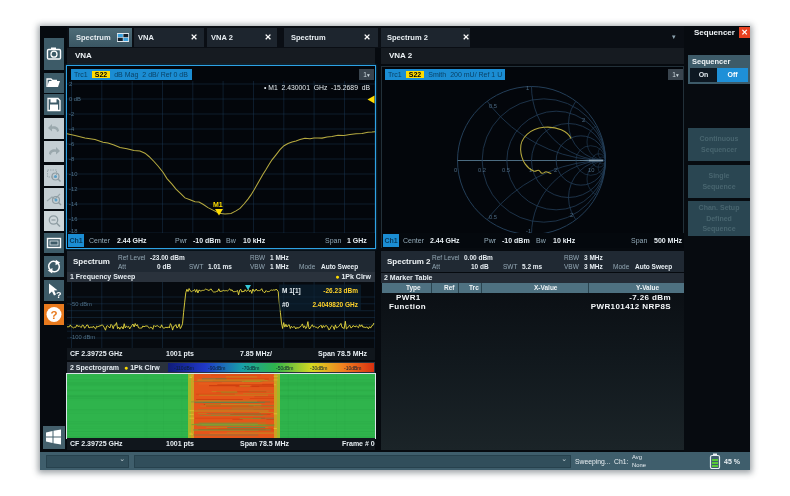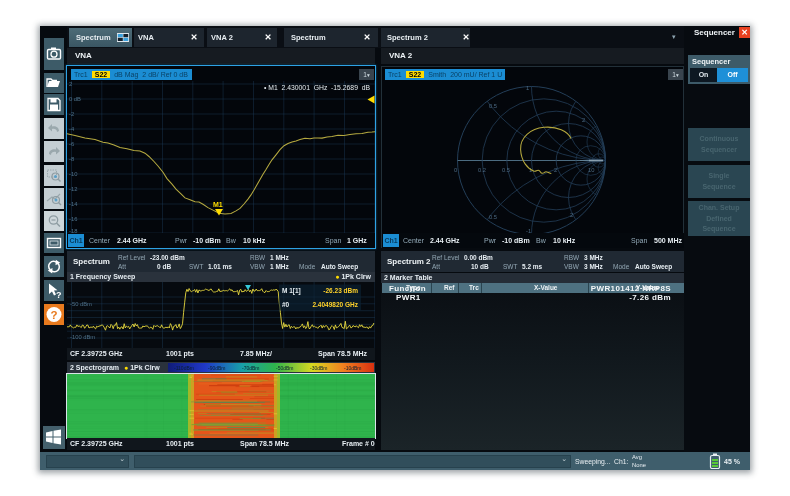--- a/index.html
+++ b/index.html
@@ -460,21 +460,21 @@
     <span class="a" style="left:76px;top:0;width:1px;height:10px;background:#2a4450"></span>
     <span class="a" style="left:99px;top:0;width:1px;height:10px;background:#2a4450"></span>
     <span class="a" style="left:206px;top:0;width:1px;height:10px;background:#2a4450"></span>
     <span class="a" style="left:24px;top:0;width:0;height:10px;line-height:10px;font-size:6.5px;font-weight:bold;color:#eef3f6;white-space:nowrap;transform:translateX(-50%)">Type</span>
     <span class="a" style="left:62px;top:0;width:0;height:10px;line-height:10px;font-size:6.5px;font-weight:bold;color:#eef3f6;white-space:nowrap;transform:translateX(-50%)">Ref</span>
     <span class="a" style="left:87px;top:0;width:0;height:10px;line-height:10px;font-size:6.5px;font-weight:bold;color:#eef3f6;white-space:nowrap;transform:translateX(-50%)">Trc</span>
     <span class="a" style="left:152px;top:0;width:0;height:10px;line-height:10px;font-size:6.5px;font-weight:bold;color:#eef3f6;white-space:nowrap;transform:translateX(-50%)">X-Value</span>
     <span class="a" style="left:254px;top:0;width:0;height:10px;line-height:10px;font-size:6.5px;font-weight:bold;color:#eef3f6;white-space:nowrap;transform:translateX(-50%)">Y-Value</span>
   </div>
 <div class="a" style="left:382px;top:293px;width:302px;height:9px;color:#f4f7f9;font-size:8px;font-weight:bold;line-height:9px;letter-spacing:0.4px"><span style="padding-left:14px">PWR1</span><span class="a" style="right:13px">-7.26 dBm</span></div>
-<div class="a" style="left:382px;top:284px;width:302px;height:9px;color:#f4f7f9;font-size:8px;font-weight:bold;line-height:9px;letter-spacing:0.4px"><span style="padding-left:7px">Function</span><span class="a" style="right:13px">PWR101412 NRP8S</span></div>
+<div class="a" style="left:382px;top:302px;width:302px;height:9px;color:#f4f7f9;font-size:8px;font-weight:bold;line-height:9px;letter-spacing:0.4px"><span style="padding-left:7px">Function</span><span class="a" style="right:13px">PWR101412 NRP8S</span></div>
 <div class="a" style="left:684px;top:26px;width:66px;height:426px;background:#070b10"></div>
 <div class="a" style="left:694px;top:28px;color:#eef3f6;font-size:8px;font-weight:bold">Sequencer</div>
 <div class="a" style="left:739px;top:27px;width:11px;height:11px;background:#e8401f;color:#fff;font-size:8px;font-weight:bold;text-align:center;line-height:11px">✕</div>
 <div class="a" style="left:688px;top:55px;width:62px;height:29px;background:#3d5b69"></div>
 <div class="a" style="left:692px;top:57px;color:#eef3f6;font-size:7.5px;font-weight:bold">Sequencer</div>
 <div class="a" style="left:690px;top:68px;width:27px;height:14px;background:#0d1822;color:#dfe7ec;font-size:7px;font-weight:bold;text-align:center;line-height:14px">On</div>
 <div class="a" style="left:717px;top:68px;width:31px;height:14px;background:#1e90d8;color:#fff;font-size:7px;font-weight:bold;text-align:center;line-height:14px">Off</div>
 <div class="a seqbtn" style="top:128px;height:33px;line-height:11px;padding-top:5px">Continuous<br>Sequencer</div>
 <div class="a seqbtn" style="top:165px;height:33px;line-height:11px;padding-top:5px">Single<br>Sequence</div>
 <div class="a seqbtn" style="top:201px;height:35px;line-height:10.5px;padding-top:2px">Chan. Setup<br>Defined<br>Sequence</div>

